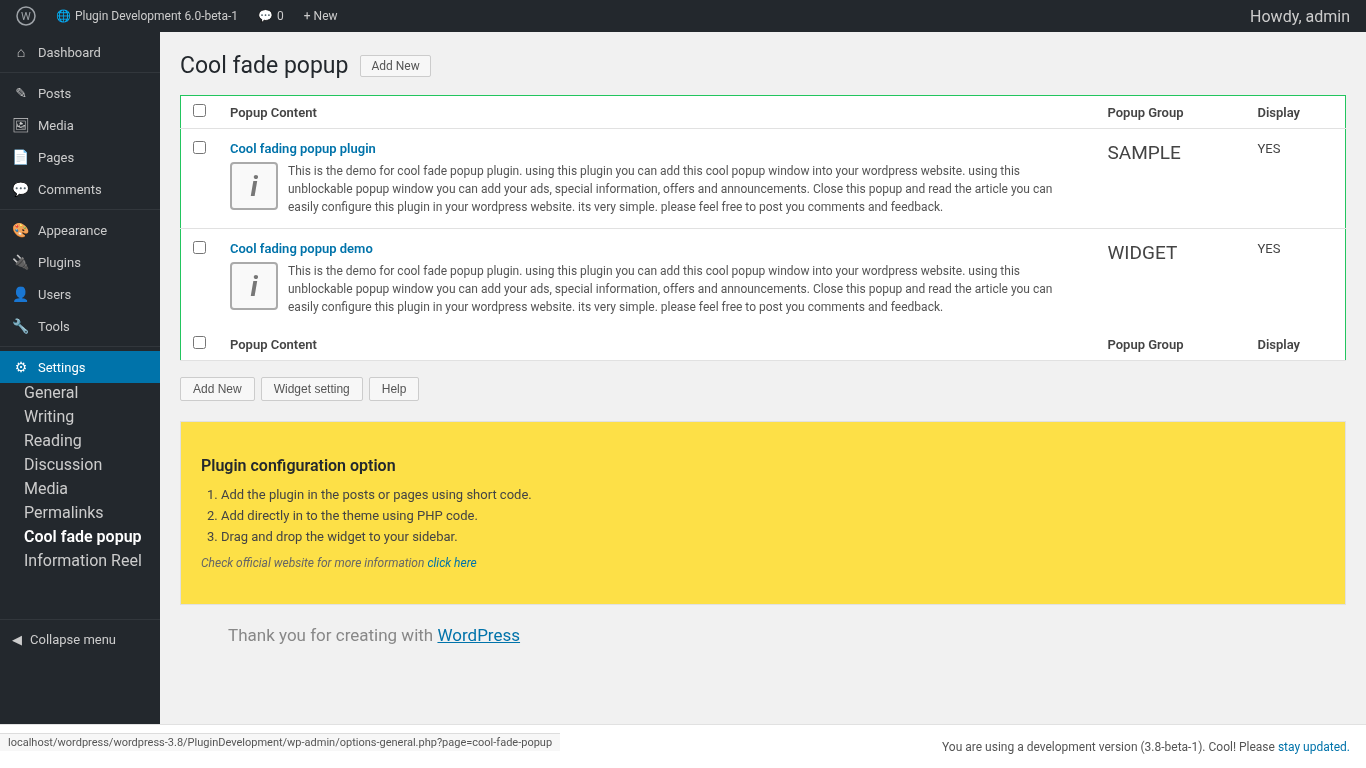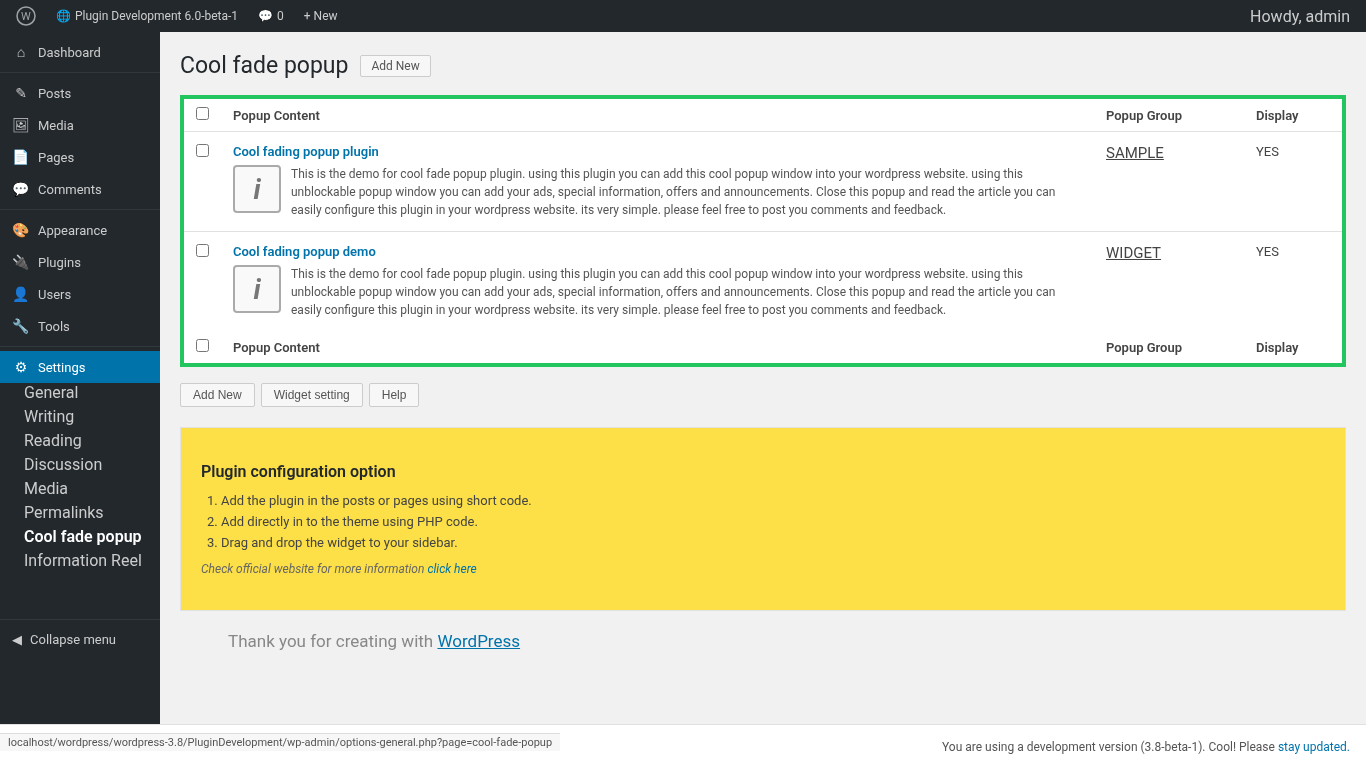--- a/index.html
+++ b/index.html
@@ -73,21 +73,21 @@
       font-size: 12px;
       cursor: pointer;
       border-radius: 2px;
       text-decoration: none;
     }
 
     
     .wp-table {
       width: 100%;
       background: #fff;
-      border: 4px solid #22c55e;
+      border: 1px solid #22c55e;
       border-collapse: collapse;
       margin-bottom: 16px;
     }
     .wp-table th {
       padding: 8px 12px;
       text-align: left;
       border-bottom: 1px solid #e1e1e1;
       font-weight: 600;
       color: #444;
       background: #fff;
@@ -104,21 +104,21 @@
     .popup-row td { padding: 12px; }
     .popup-title { font-weight: 600; color: #0073aa; font-size: 13px; margin-bottom: 6px; cursor: pointer; }
     .popup-body { display: flex; align-items: flex-start; gap: 10px; }
     .popup-icon {
       width: 48px; height: 48px; border: 2px solid #aaa; border-radius: 4px;
       display: flex; align-items: center; justify-content: center;
       font-size: 28px; color: #777; flex-shrink: 0; font-style: italic; font-weight: bold;
       background: #f9f9f9;
     }
     .popup-desc { font-size: 12px; color: #555; line-height: 1.5; }
-    .popup-group { color: #444; font-size: 15px; text-decoration: underline; }
+    .popup-group { color: #444; font-size: 19px; }
     .popup-display { color: #444; font-size: 13px; }
 
     
     .bottom-buttons { display: flex; gap: 6px; margin-bottom: 20px; }
     .wp-btn {
       background: #f7f7f7;
       border: 1px solid #ccc;
       color: #555;
       padding: 4px 12px;
       font-size: 12px;

